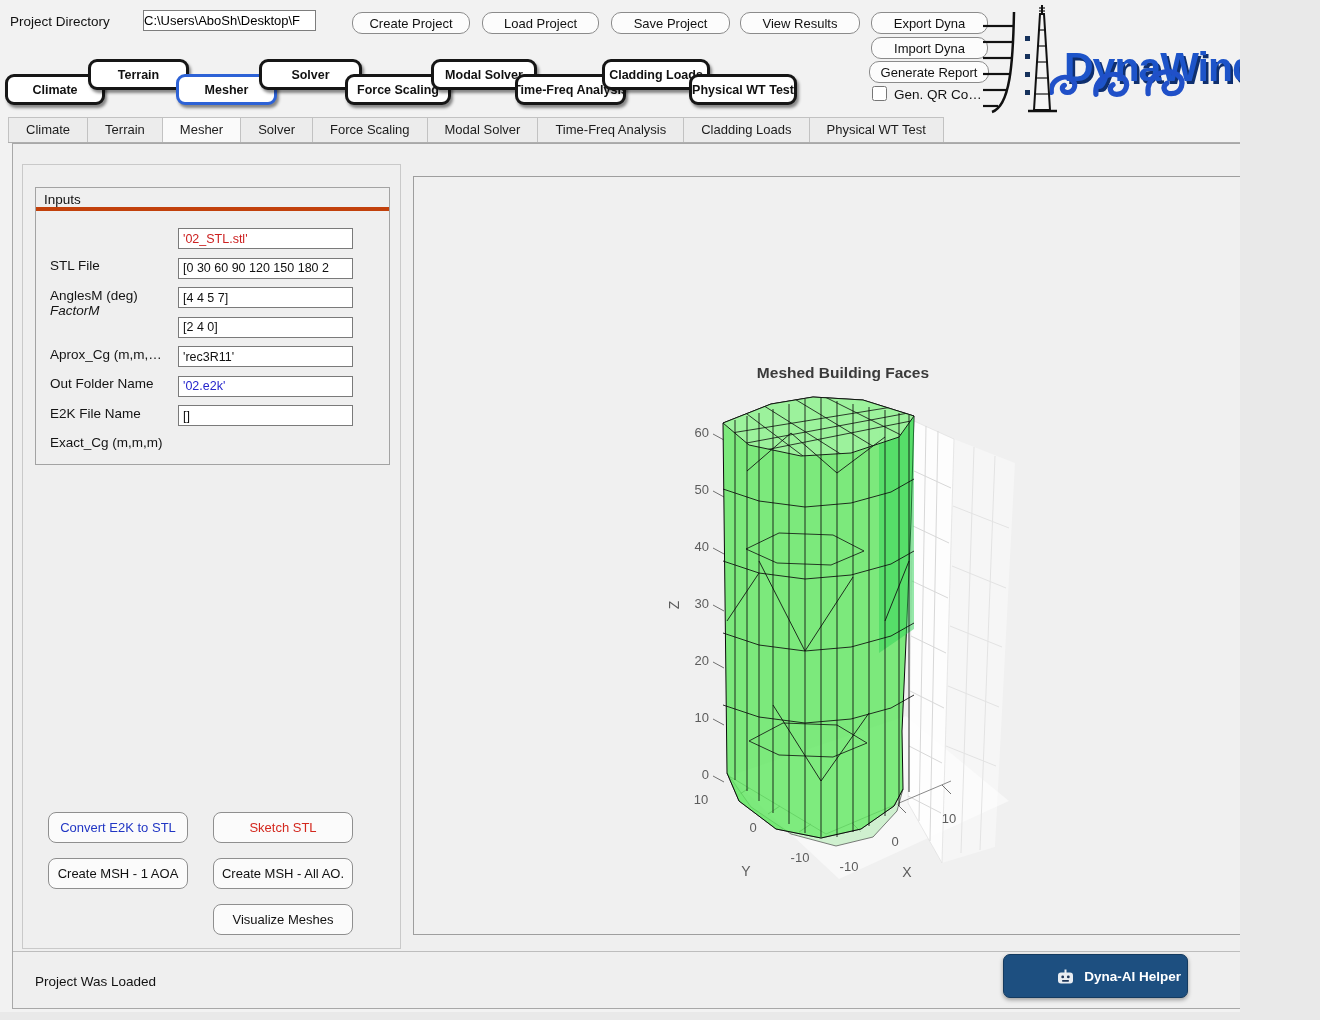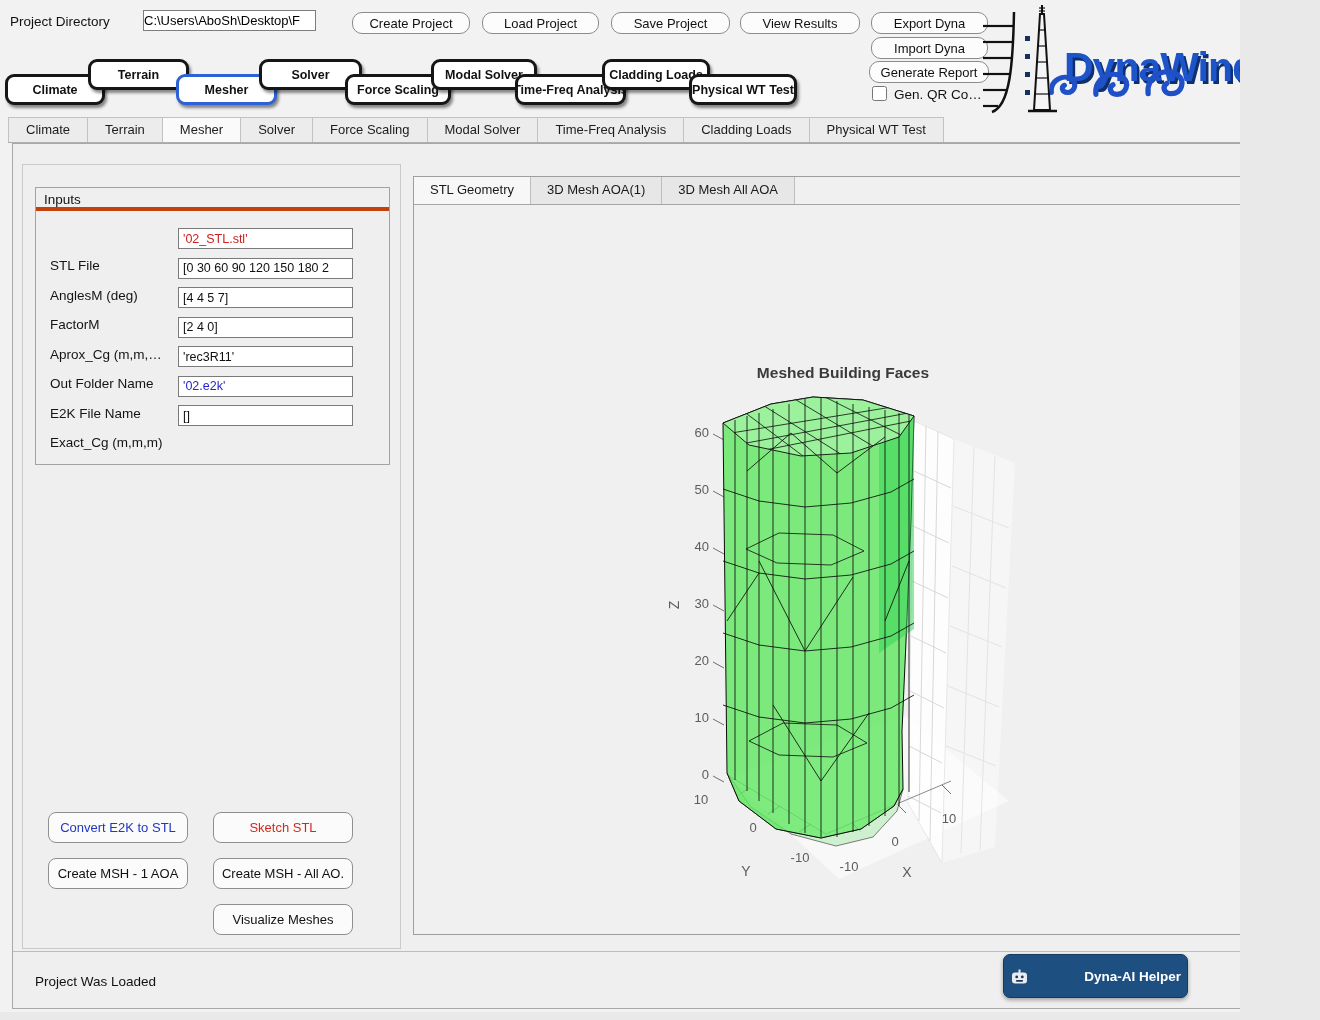--- a/index.html
+++ b/index.html
@@ -41,21 +41,21 @@
   .viewer-tabs{position:absolute;left:0;top:0;right:0;height:27px;display:flex;border-bottom:1px solid #a5a5a5;}
   .vtab{padding:0 16px;line-height:26px;font-size:13px;color:#1a1a1a;background:#e7e7e7;
     border-right:1px solid #bdbdbd;white-space:nowrap;}
   .vtab.selected{background:#f7f7f7;}
   .vtab-fill{flex:1;}
   .plot{position:absolute;left:0;top:27px;}
   .sep-line{position:absolute;left:13px;top:951px;width:1294px;height:1px;background:#bdbdbd;}
   .status{position:absolute;left:35px;top:974px;font-size:13.5px;color:#111;}
   .ai-btn{position:absolute;left:1003px;top:954px;width:185px;height:44px;background:#1d4f80;
     border:1px solid #143a5f;border-radius:7px;color:#fff;font-weight:bold;font-size:13.5px;
-    display:flex;align-items:center;justify-content:space-between;gap:9px;box-shadow:0 2px 4px rgba(0,0,0,0.35);
+    display:flex;align-items:center;justify-content:flex-end;gap:9px;box-shadow:0 2px 4px rgba(0,0,0,0.35);
     font-family:"Liberation Sans",sans-serif;}
   .logo{position:absolute;left:980px;top:4px;width:310px;height:112px;}
   .logo-art{position:absolute;left:0;top:0;}
   .logo-text{position:absolute;left:84px;top:0px;font-size:41px;font-weight:800;letter-spacing:-1px;
     color:#1d54c9;text-shadow:2.5px 2.5px 0 #0f2f6e;margin-top:40px;}
   .swirls{position:absolute;left:70px;top:52px;}
   .ptitle{font-size:15.5px;font-weight:bold;fill:#3a3a3a;font-family:"Liberation Sans",sans-serif;}
   .tick{font-size:13px;fill:#5c5c5c;font-family:"Liberation Sans",sans-serif;}
   .alabel{font-size:14px;fill:#5c5c5c;font-family:"Liberation Sans",sans-serif;}
 </style>
@@ -143,47 +143,41 @@
   <div class="left-col"></div>
 
   <div class="inputs-panel">
     <div class="inputs-title">Inputs</div>
   </div>
   <div id="fieldRows">
       <span class="field-label" style="left: 50px; top: 230px;">STL File</span>
       <input class="field-input" readonly="" value="'02_STL.stl'" style="left: 178px; top: 228px; color: rgb(204, 32, 32);">
       <span class="field-label" style="left: 50px; top: 259.5px;">AnglesM (deg)</span>
       <input class="field-input" readonly="" value="[0 30 60 90 120 150 180 2" style="left: 178px; top: 257.5px; color: rgb(17, 17, 17);">
-      <span class="field-label" style="left: 50px; top: 289px;">FactorM</span>
+      <span class="field-label" style="left: 50px; top: 275px; font-style: italic;">FactorM</span>
       <input class="field-input" readonly="" value="[4 4 5 7]" style="left: 178px; top: 287px; color: rgb(17, 17, 17);">
       <span class="field-label" style="left: 50px; top: 318.5px;">Aprox_Cg (m,m,…</span>
       <input class="field-input" readonly="" value="[2 4 0]" style="left: 178px; top: 316.5px; color: rgb(17, 17, 17);">
       <span class="field-label" style="left: 50px; top: 348px;">Out Folder Name</span>
       <input class="field-input" readonly="" value="'rec3R11'" style="left: 178px; top: 346px; color: rgb(17, 17, 17);">
       <span class="field-label" style="left: 50px; top: 377.5px;">E2K File Name</span>
       <input class="field-input" readonly="" value="'02.e2k'" style="left: 178px; top: 375.5px; color: rgb(37, 37, 204);">
       <span class="field-label" style="left: 50px; top: 407px;">Exact_Cg (m,m,m)</span>
       <input class="field-input" readonly="" value="[]" style="left: 178px; top: 405px; color: rgb(17, 17, 17);">
     </div>
 
   <div id="actionButtons">
       <button class="action-btn" style="left: 48px; top: 812px; color: rgb(33, 54, 196);">Convert E2K to STL</button>
       <button class="action-btn" style="left: 213px; top: 812px; color: rgb(211, 40, 30);">Sketch STL</button>
       <button class="action-btn" style="left: 48px; top: 858px; color: rgb(17, 17, 17);">Create MSH - 1 AOA</button>
       <button class="action-btn" style="left: 213px; top: 858px; color: rgb(17, 17, 17);">Create MSH - All AO.</button>
       <button class="action-btn" style="left: 213px; top: 904px; color: rgb(17, 17, 17);">Visualize Meshes</button>
     </div>
 
   <div class="viewer">
-    <div class="viewer-tabs" id="viewerTabs">
-        <div class="vtab selected">STL Geometry</div>
-        <div class="vtab">3D Mesh AOA(1)</div>
-        <div class="vtab">3D Mesh All AOA</div>
-        <div class="vtab-fill"></div>
-      </div>
     <svg class="plot" width="880" height="732" viewBox="413 203 880 732">
       <defs>
         <clipPath id="topface">
           <polygon points="722,422 770,403 812,396 862,399 913,415 898,436 850,452 800,455 748,444"></polygon>
         </clipPath>
       </defs>
 
       <text class="ptitle" x="842" y="377" text-anchor="middle">Meshed Building Faces</text>
 
       <g>

